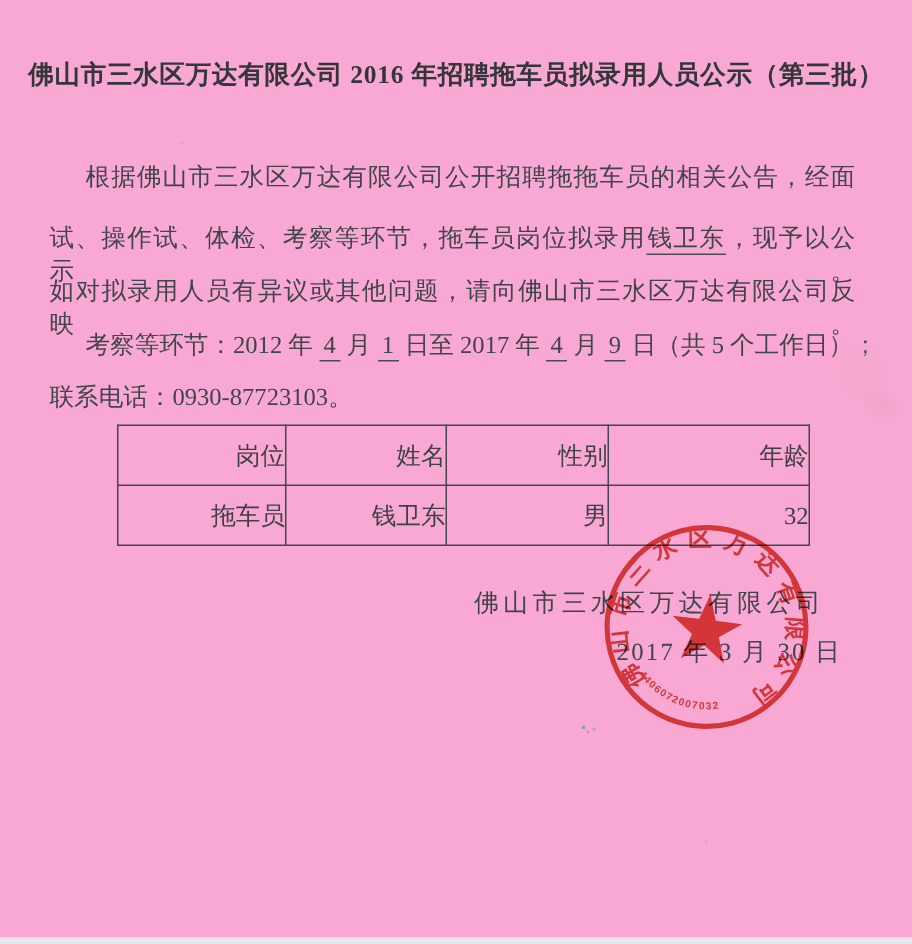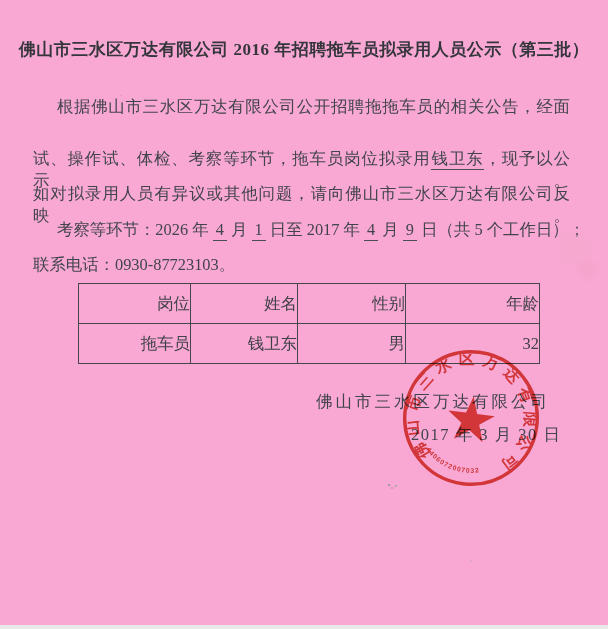--- a/index.html
+++ b/index.html
@@ -22,21 +22,21 @@
   }
   
   .line{
     position:absolute;left:33px;width:537px;
     font-size:16.4px;line-height:22px;
     white-space:nowrap;
     color:#42444c;
   }
   .line.just{white-space:normal;text-align:justify;text-align-last:justify;}
   .indent{padding-left:24px;}
-  .l1{top:96px;}
+  .l1{top:108px;font-family:Liberation Mono, monospace;}
   .l2{top:148px;}
   .l3{top:183px;}
   .l4{top:219px;}
   .l5{top:254px;}
   .u-name{border-bottom:1px solid #4a4c54;padding:0 1px 1px 1px;}
   .u-blank{border-bottom:1px solid #4a4c54;padding:0 3px 1px 3px;}
   
   .roster{
     position:absolute;top:283px;left:78px;
     border-collapse:collapse;
@@ -99,21 +99,21 @@
     <span class="indent">根据佛山市三水区万达有限公司公开招聘拖拖车员的相关公告，经面</span>
   </div>
 
   <div class="line just l2">
     <span>试、操作试、体检、考察等环节，拖车员岗位拟录用</span><span class="u-name">钱卫东</span><span>，现予以公示。</span>
   </div>
 
   <div class="line just l3">如对拟录用人员有异议或其他问题，请向佛山市三水区万达有限公司反映。</div>
 
   <div class="line l4">
-    <span class="indent">考察等环节：</span><span>2026 年 </span><span class="u-blank">4</span><span> 月 </span><span class="u-blank">1</span><span> 日至 2017 年 </span><span class="u-blank">4</span><span> 月 </span><span class="u-blank">9</span><span> 日（共 5 个工作日）；</span>
+    <span class="indent">考察等环节：</span><span>2012 年 </span><span class="u-blank">4</span><span> 月 </span><span class="u-blank">1</span><span> 日至 2017 年 </span><span class="u-blank">4</span><span> 月 </span><span class="u-blank">9</span><span> 日（共 5 个工作日）；</span>
   </div>
 
   <div class="line l5">联系电话：0930-87723103。</div>
 
   <table class="roster">
     <tbody>
       <tr>
         <td class="c0">岗位</td>
         <td class="c1">姓名</td>
         <td class="c2">性别</td>

